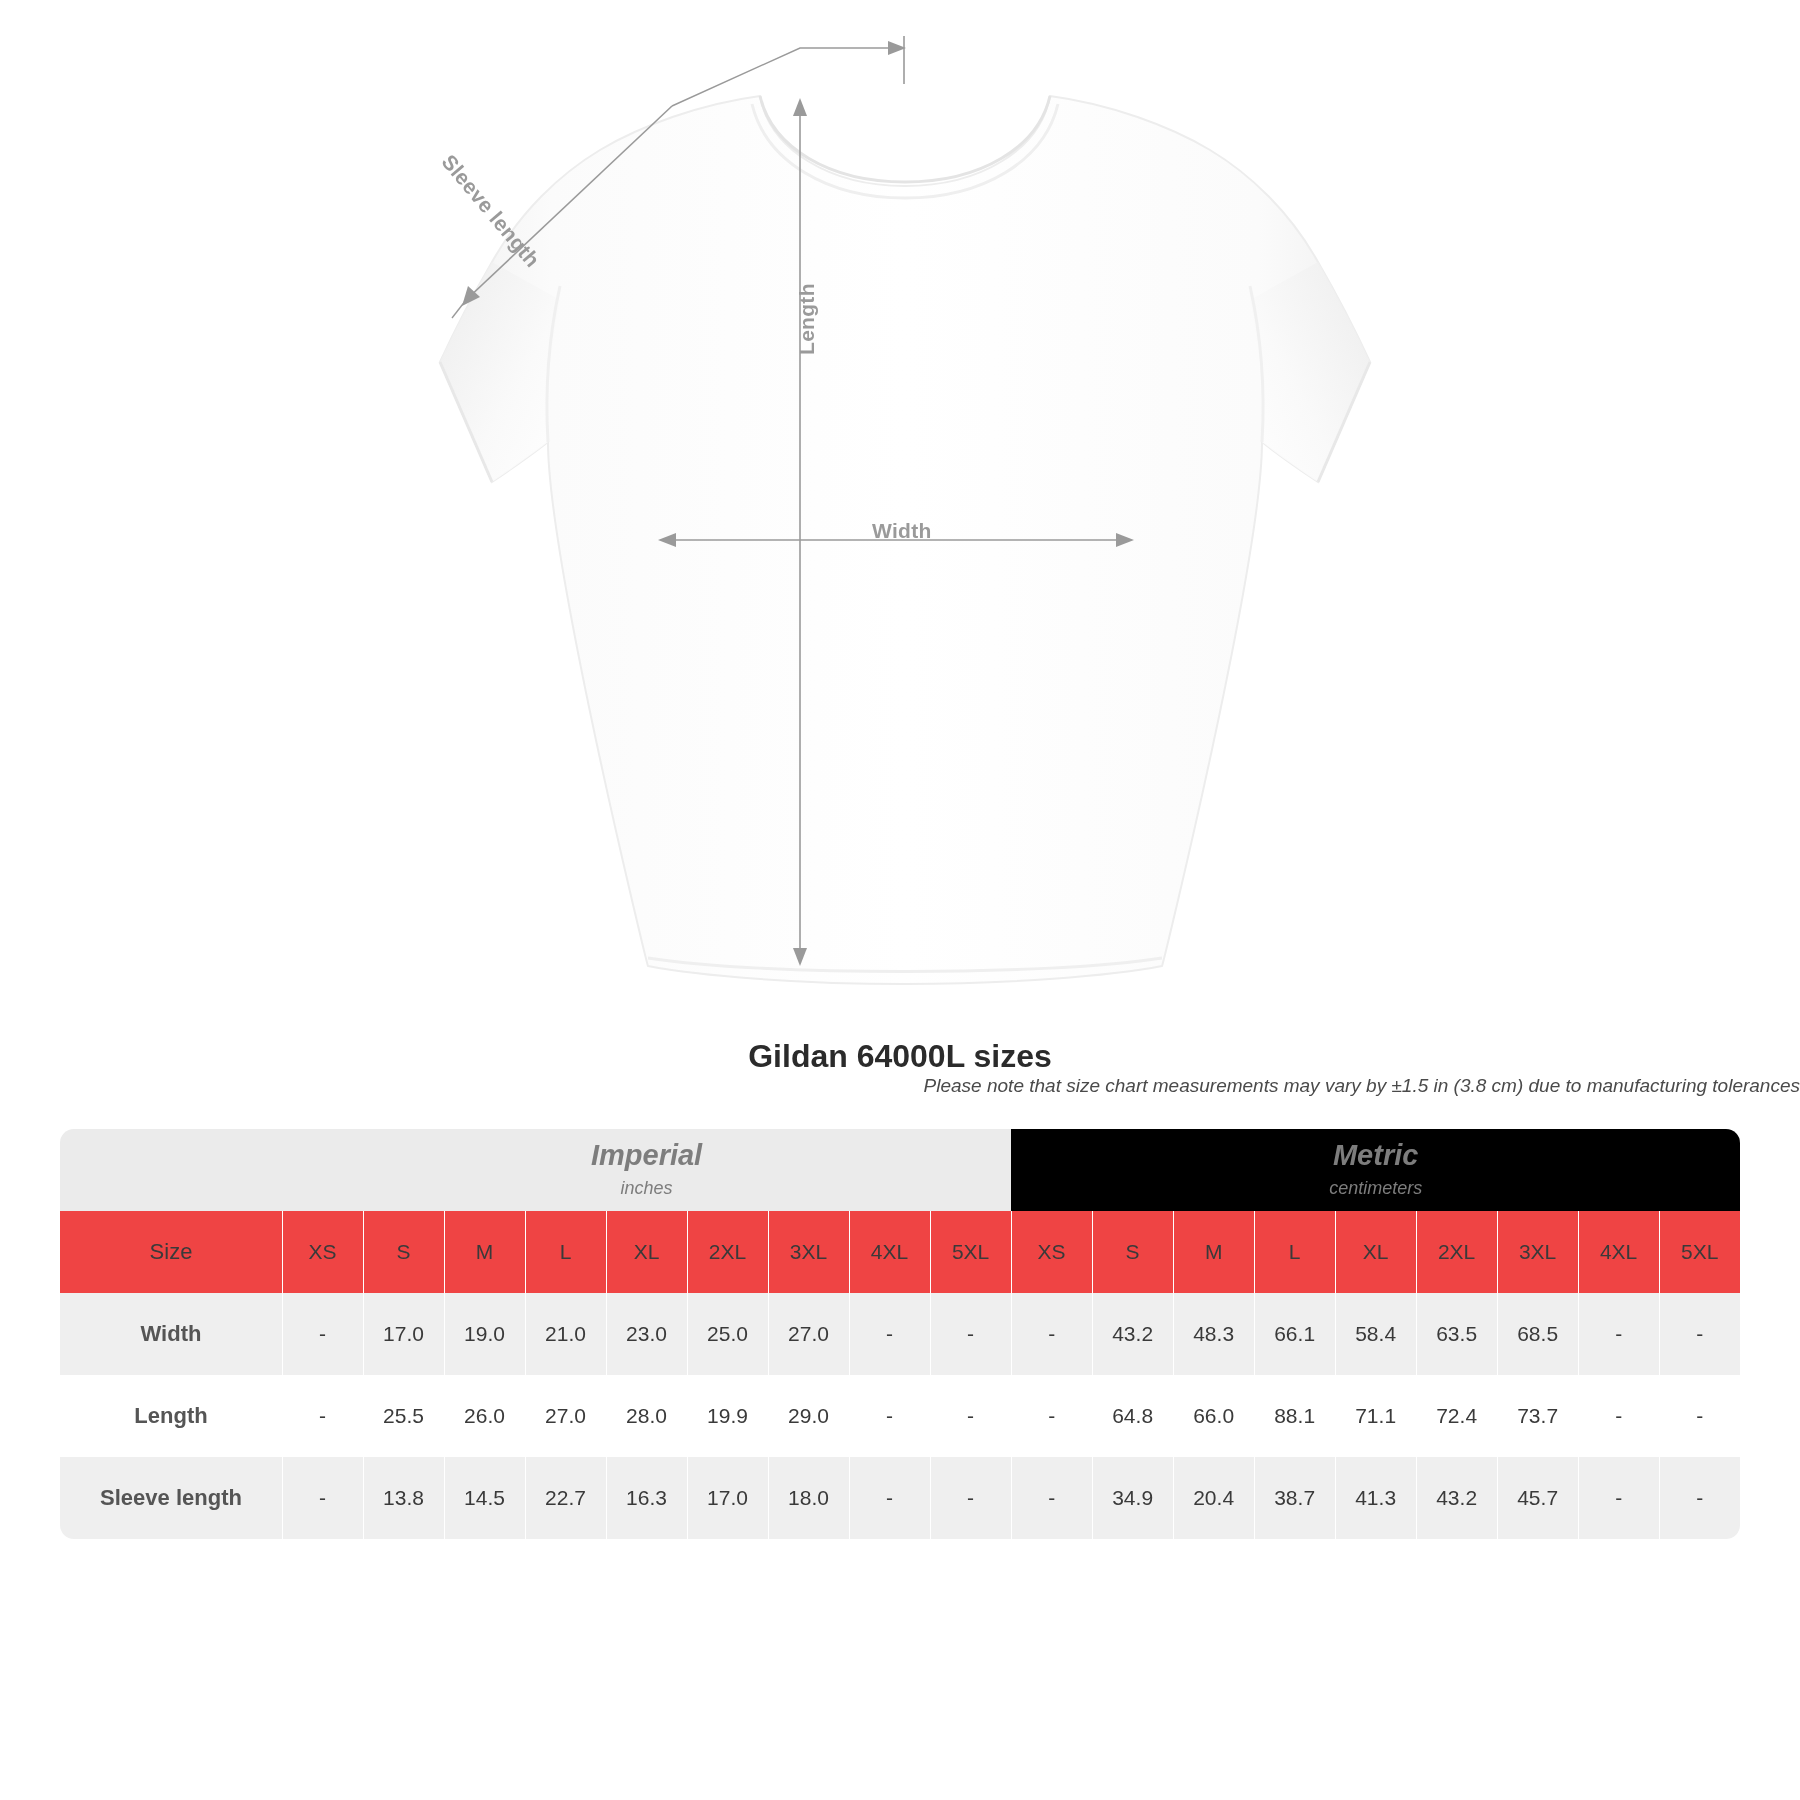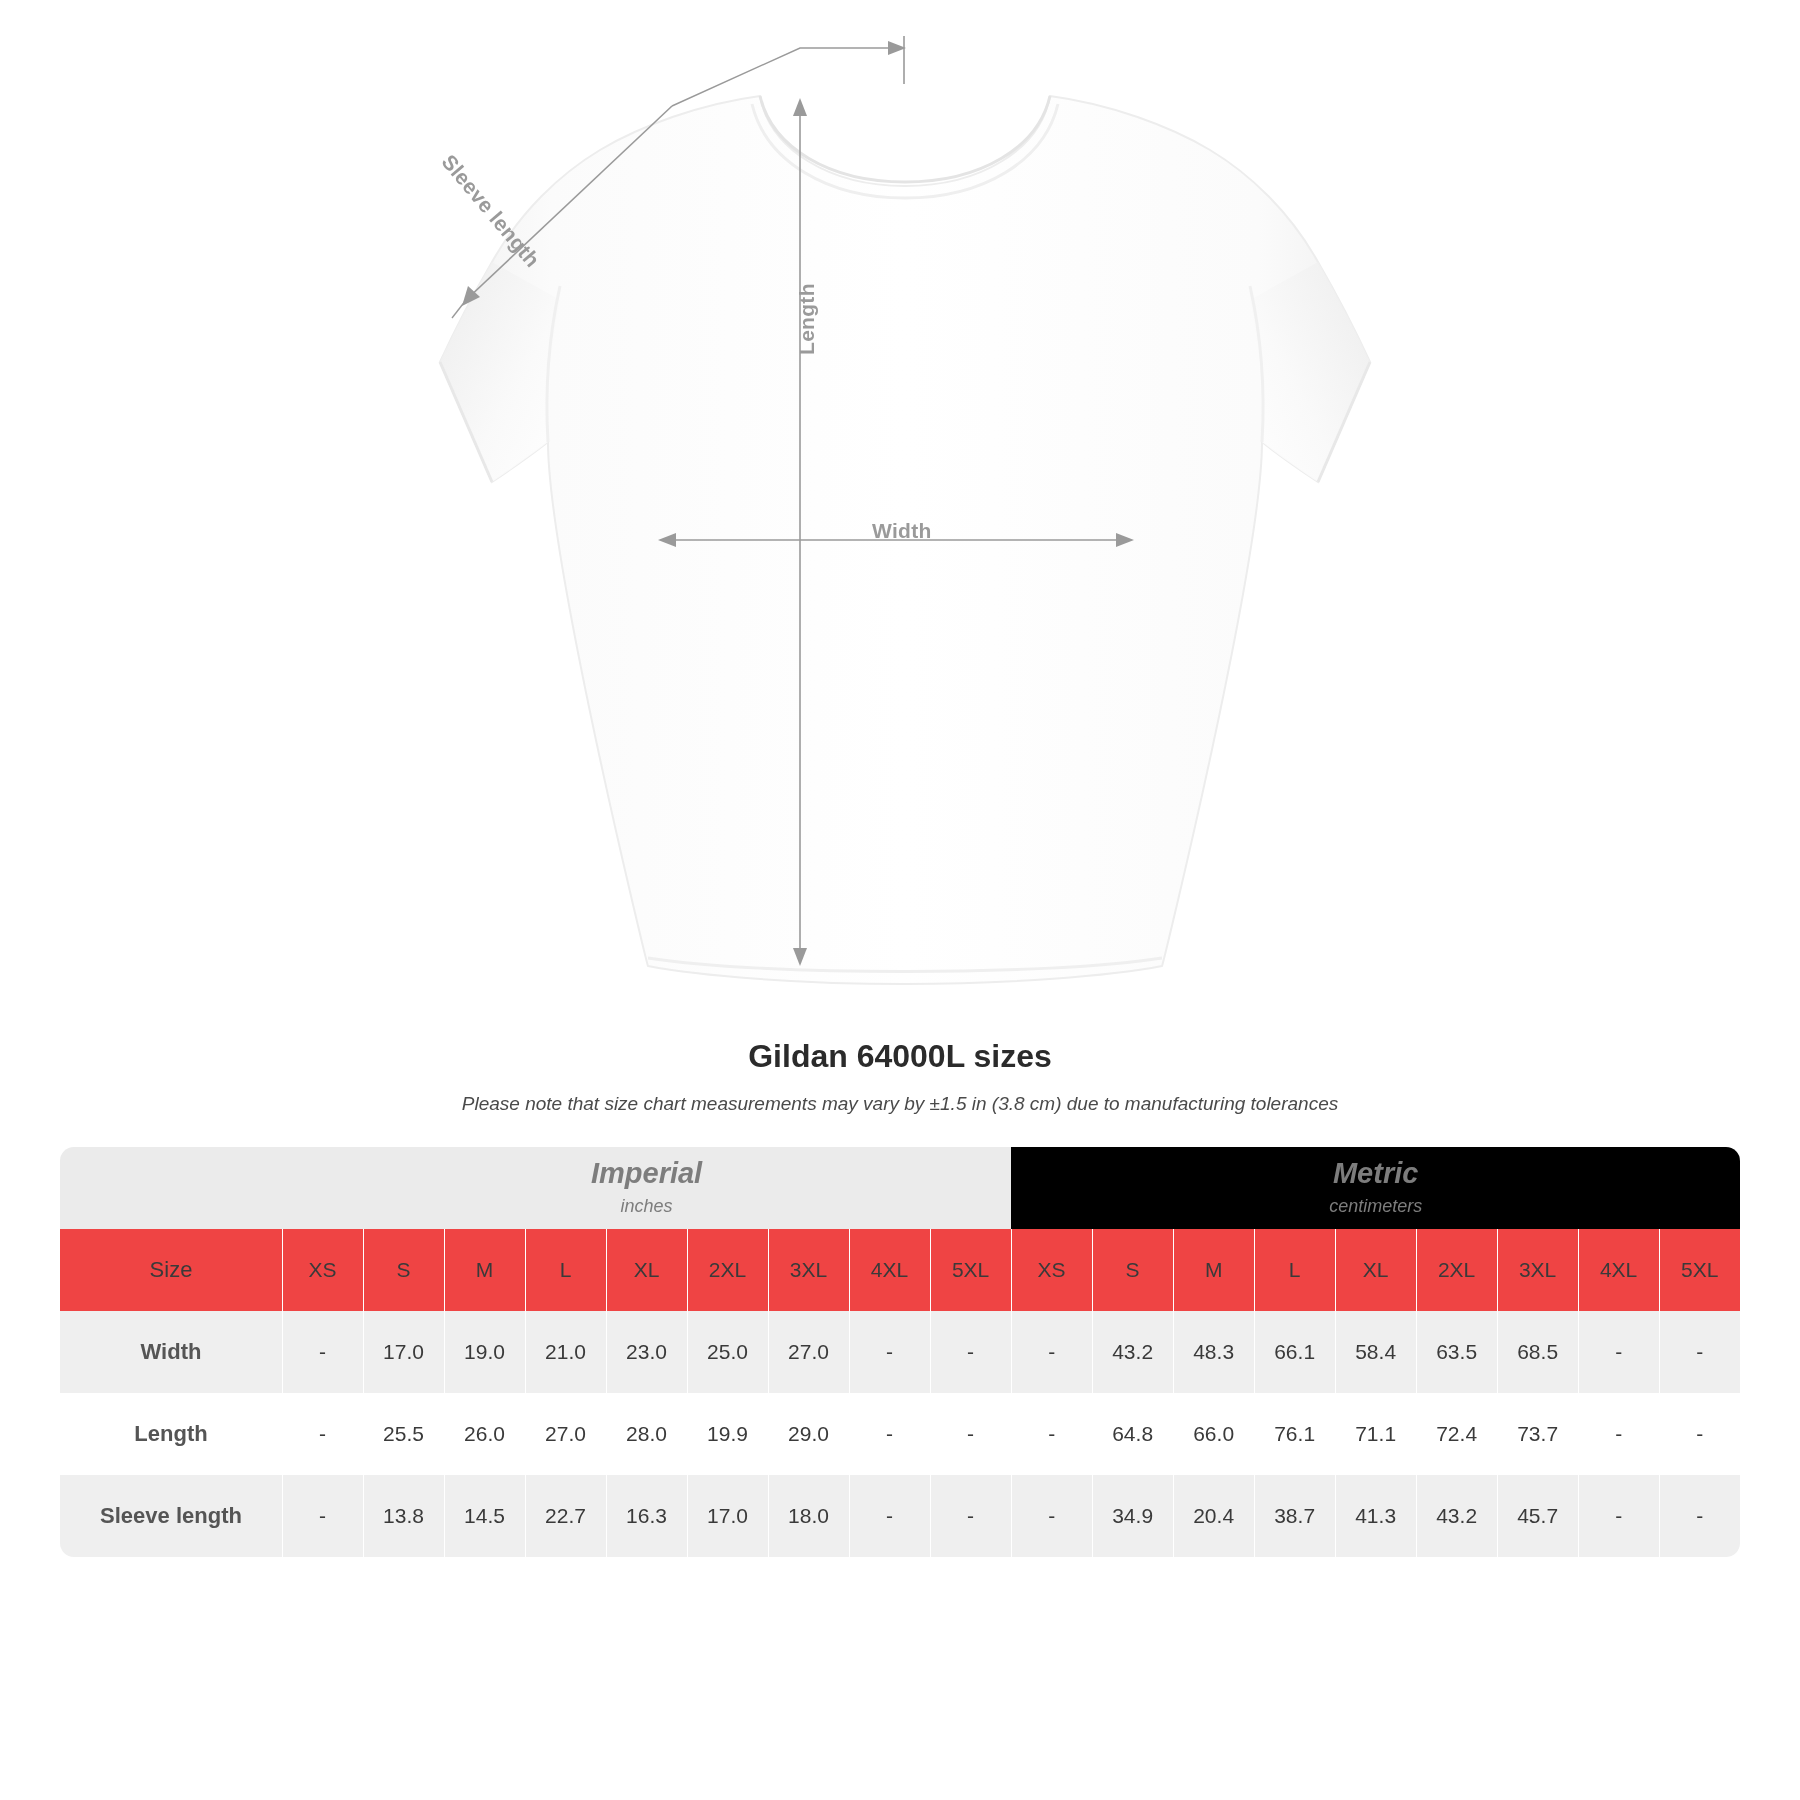--- a/index.html
+++ b/index.html
@@ -64,21 +64,21 @@
   .chart-title {
     font-size: 32px;
     font-weight: bold;
     color: #2b2b2b;
     margin: 0;
   }
   .chart-note {
     font-size: 19px;
     font-style: italic;
     color: #4a4a4a;
-    margin-top: 18px;
+    text-align: right;
   }
 
   
   .table-wrap {
     margin: 32px 60px 0 60px;
   }
   table.size-table {
     border-collapse: collapse;
     width: 1680px;
     table-layout: fixed;
@@ -313,21 +313,21 @@
           <td class="sep">26.0</td>
           <td class="sep">27.0</td>
           <td class="sep">28.0</td>
           <td class="sep">19.9</td>
           <td class="sep">29.0</td>
           <td class="sep">-</td>
           <td class="sep">-</td>
           <td class="sep">-</td>
           <td class="sep">64.8</td>
           <td class="sep">66.0</td>
-          <td class="sep">76.1</td>
+          <td class="sep">88.1</td>
           <td class="sep">71.1</td>
           <td class="sep">72.4</td>
           <td class="sep">73.7</td>
           <td class="sep">-</td>
           <td class="sep">-</td>
         </tr>
 
         <tr class="data-row alt last">
           <td class="rowlabel">Sleeve length</td>
           <td class="sep">-</td>

